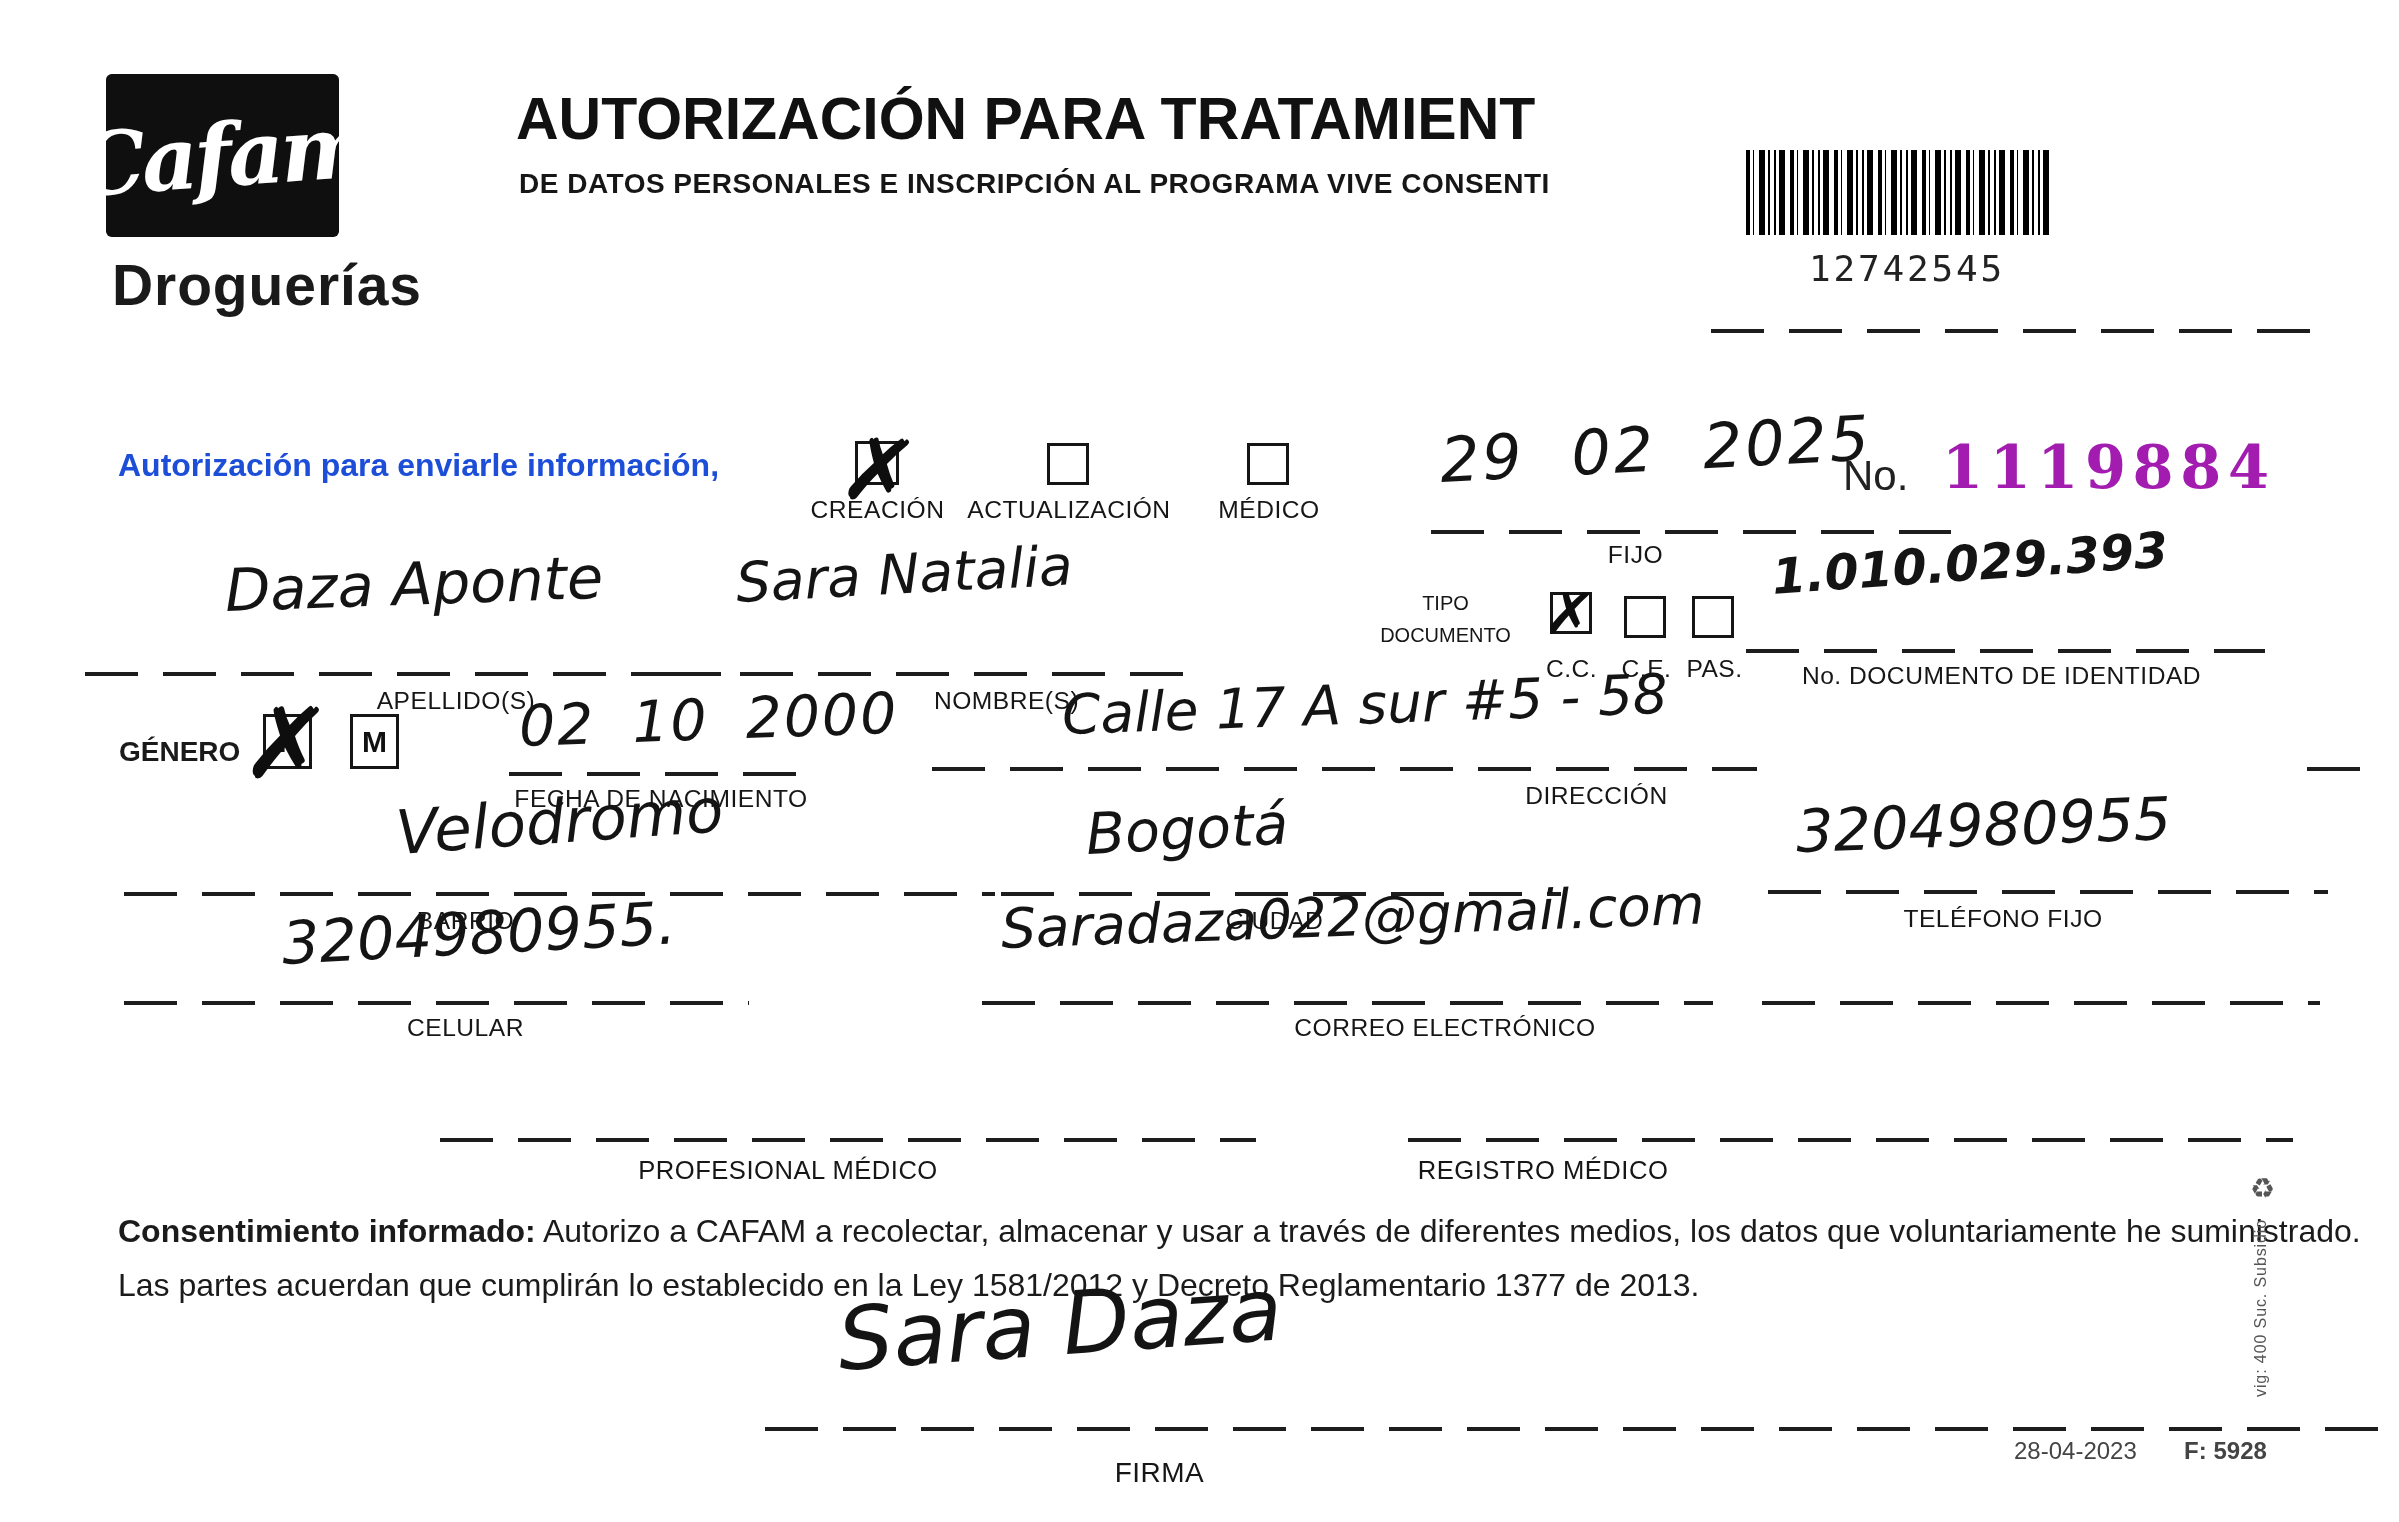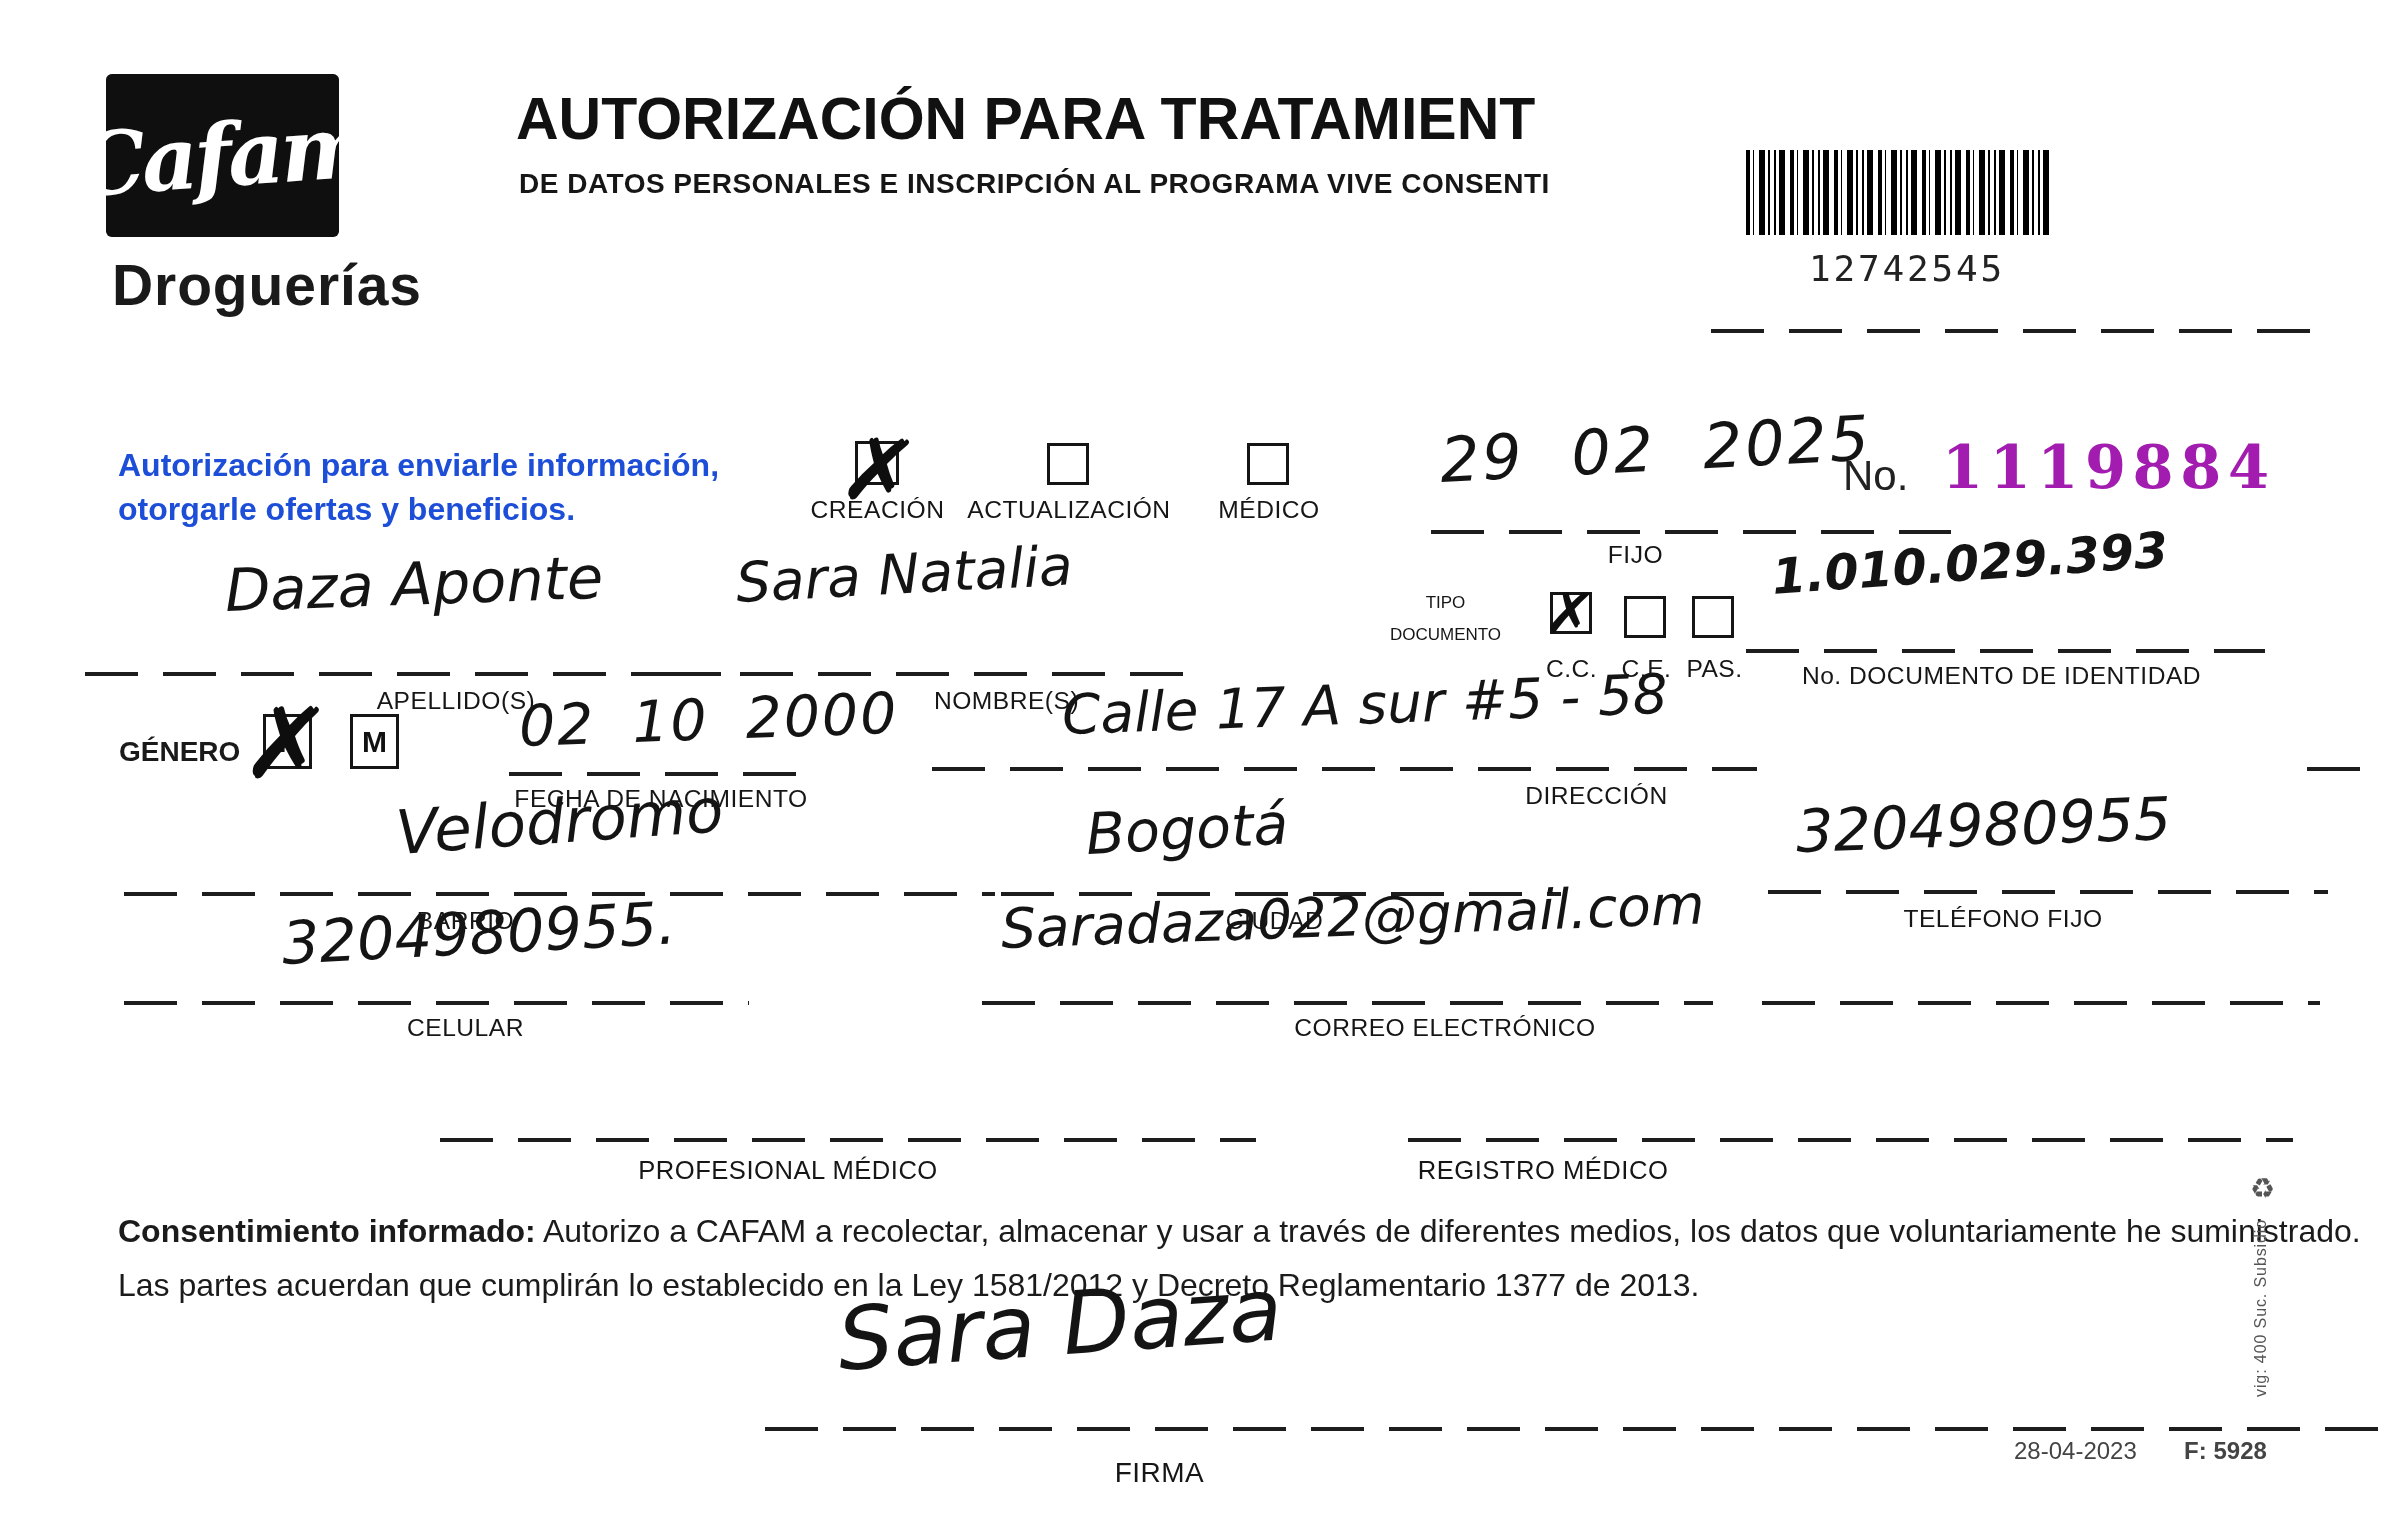--- a/index.html
+++ b/index.html
@@ -48,21 +48,20 @@
 
   <div class="abs b nowrap" style="left:516px;top:85px;font-size:59px;color:#111;">AUTORIZACIÓN PARA TRATAMIENT</div>
   <div class="abs b nowrap" style="left:519px;top:168px;font-size:28px;letter-spacing:0.5px;color:#161616;">DE DATOS PERSONALES E INSCRIPCIÓN AL PROGRAMA VIVE CONSENTI</div>
 
   <div class="barcode" style="left:1746px;top:150px;width:305px;height:85px;"></div>
   <div class="abs mono nowrap" style="left:1746px;top:248px;width:322px;text-align:center;font-size:36px;letter-spacing:2.8px;color:#222;">12742545</div>
   <div class="dashline" style="left:1711px;top:329px;width:610px;"></div>
 
   <div class="abs b" style="left:118px;top:443px;font-size:32px;line-height:44px;color:#1d4ed8;">
     <div class="nowrap">Autorización para enviarle información,</div>
-    <div class="nowrap">otorgarle ofertas y beneficios.</div>
   </div>
 
   <div class="box" style="left:855px;top:441px;width:44px;height:44px;">
     <span class="x checked" style="font-size:91px;left:-17px;top:-19px;transform:rotate(8deg);">✗</span>
   </div>
   <div class="lbl" style="left:778px;top:496px;width:199px;">CREACIÓN</div>
 
   <div class="box" style="left:1047px;top:443px;width:42px;height:42px;">
     
   </div>
@@ -81,21 +80,21 @@
   <div class="abs stamp nowrap" style="left:1942px;top:433px;font-size:59px;letter-spacing:6.6px;">1119884</div>
 
   <div class="hw" style="left:225px;top:556px;font-size:59px;transform:rotate(-2deg);">Daza Aponte</div>
   <div class="dashline" style="left:85px;top:672px;width:636px;"></div>
   <div class="lbl" style="left:333px;top:687px;width:246px;">APELLIDO(S)</div>
 
   <div class="hw" style="left:736px;top:551px;font-size:55px;transform:rotate(-3deg);">Sara Natalia</div>
   <div class="dashline" style="left:662px;top:672px;width:526px;"></div>
   <div class="lbl" style="left:888px;top:687px;width:237px;">NOMBRE(S)</div>
 
-  <div class="abs" style="left:1370px;top:587px;width:151px;font-size:17px;line-height:32px;text-align:center;color:#161616;">
+  <div class="abs" style="left:1370px;top:587px;width:151px;font-size:20px;line-height:32px;text-align:center;color:#161616;">
     <div>TIPO</div>
     <div>DOCUMENTO</div>
   </div>
 
   <div class="box" style="left:1550px;top:592px;width:42px;height:42px;">
     <span class="x checked" style="font-size:59px;left:-7.6px;top:-11.4px;transform:rotate(6deg);">✗</span>
   </div>
   <div class="box" style="left:1624px;top:596px;width:42px;height:42px;">
     
   </div>

